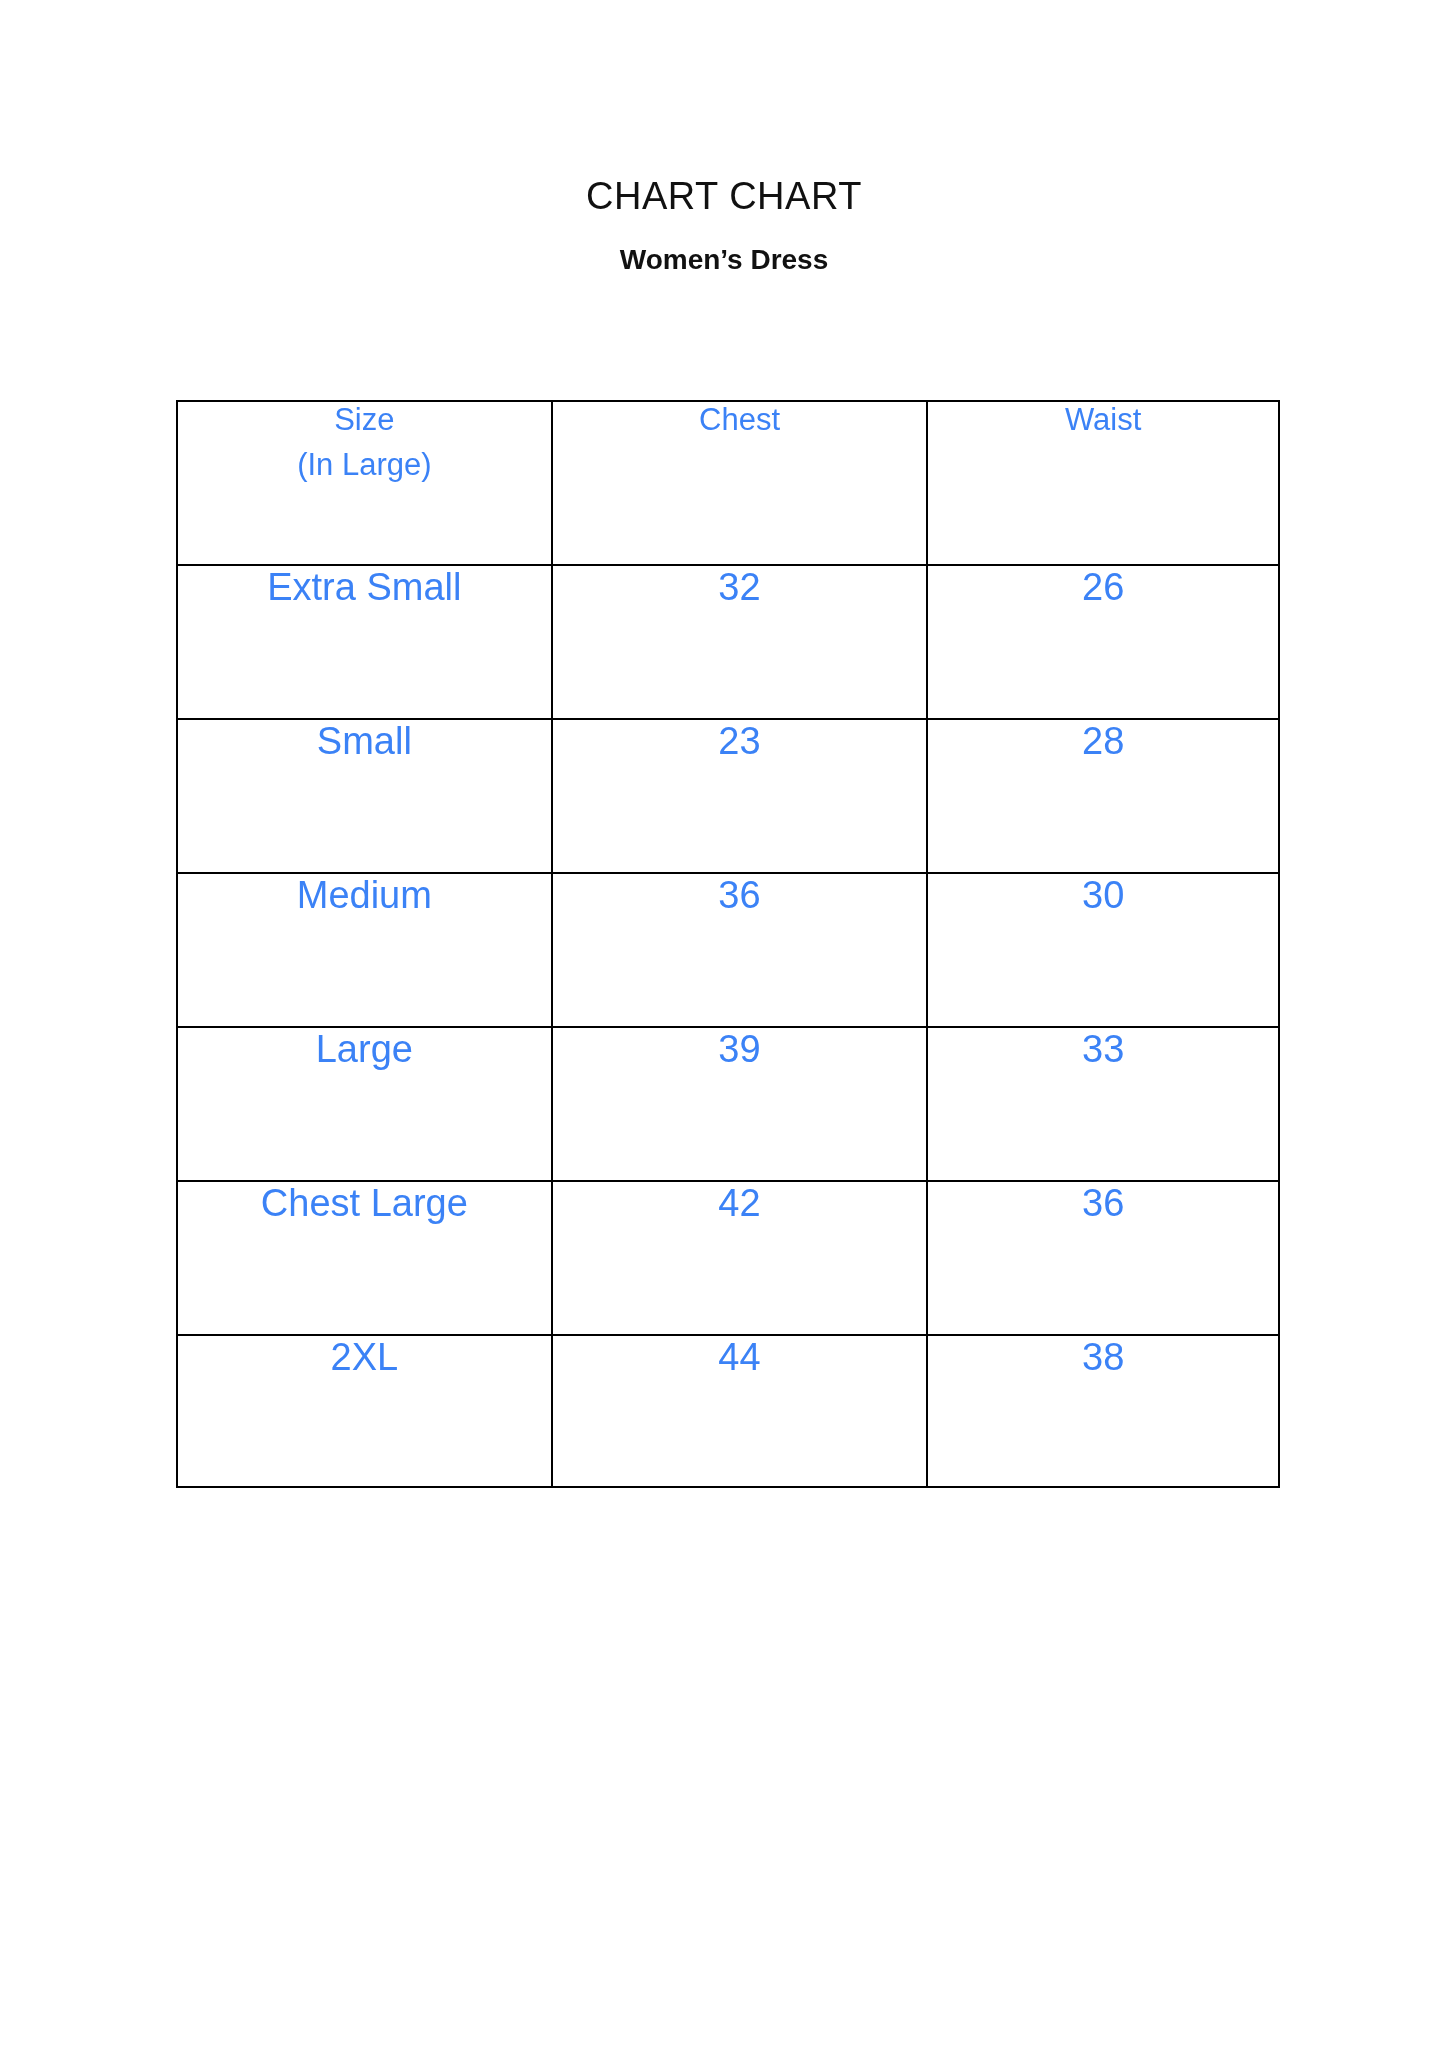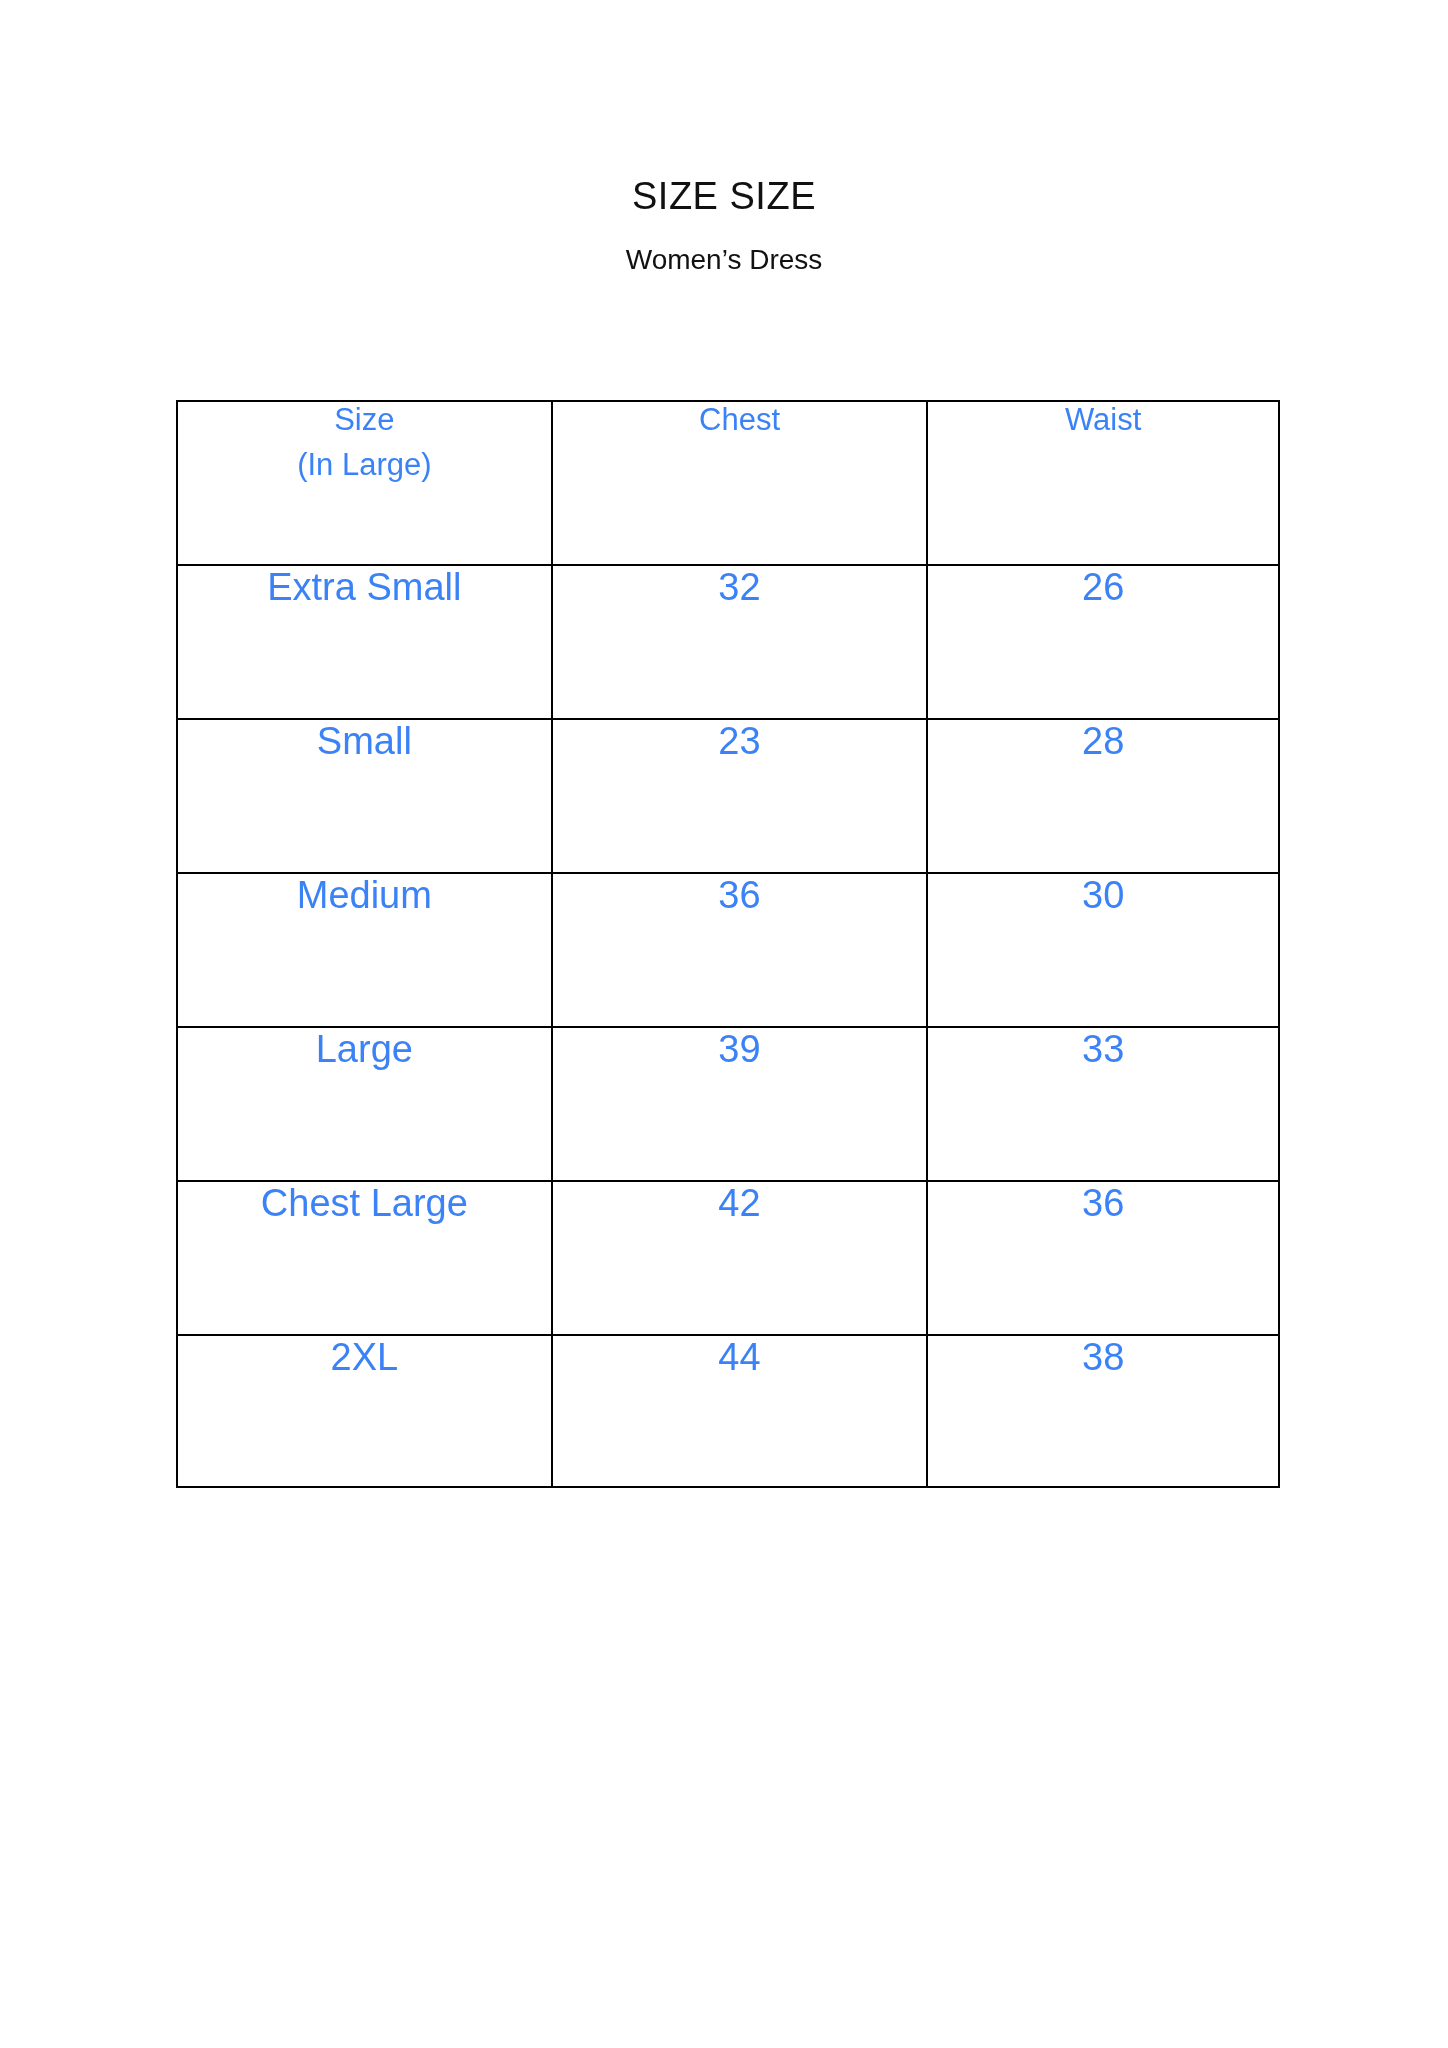--- a/index.html
+++ b/index.html
@@ -27,21 +27,21 @@
     font-size: 38px;
     font-weight: 400;
     letter-spacing: 0.5px;
     margin: 0;
     padding-top: 175px;
     color: #111111;
   }
   .subtitle {
     text-align: center;
     font-size: 28px;
-    font-weight: 400;
+    font-weight: 700;
     margin: 0;
     padding-top: 26px;
     color: #111111;
   }
   .table-wrap {
     position: absolute;
     left: 176px;
     top: 400px;
     width: 1104px;
   }
@@ -80,21 +80,21 @@
   }
   tbody tr:last-child td {
     height: 152px;
   }
 </style>
 </head>
 <body>
 
 <div class="page">
 
-  <h1 class="title">SIZE SIZE</h1>
+  <h1 class="title">CHART CHART</h1>
   <h2 class="subtitle">Women’s Dress</h2>
 
   <div class="table-wrap">
     <table class="size-table">
       <thead>
         <tr>
           <th class="col-size">
             <span>Size</span>
             <span class="line2">(In Large)</span>
           </th>

